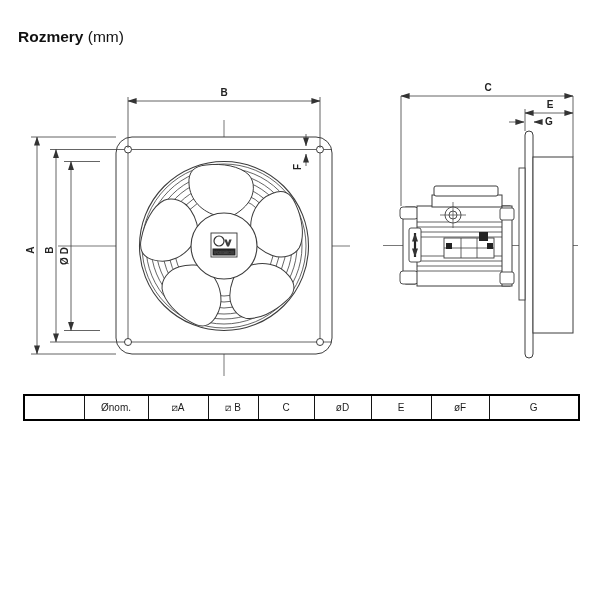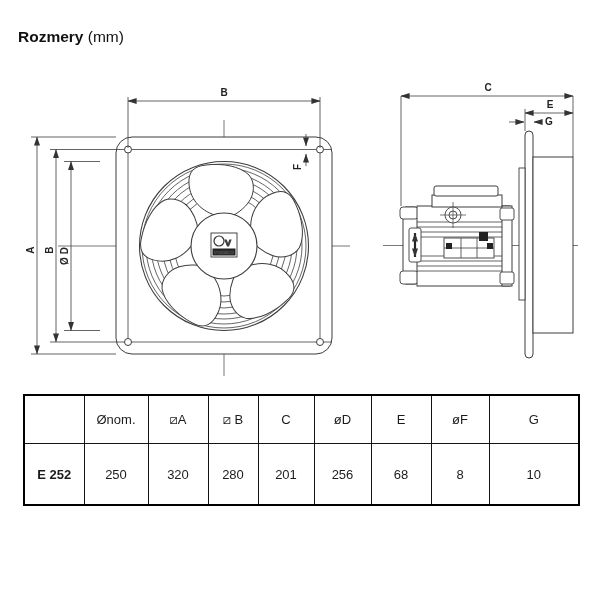--- a/index.html
+++ b/index.html
@@ -8,21 +8,21 @@
   .title{position:absolute;left:18px;top:28px;font-size:15.5px;color:#111;}
   .title .t-main{font-weight:bold;}
   .title .t-unit{font-weight:normal;}
   svg text{font-family:"Liberation Sans","DejaVu Sans",sans-serif;}
   .dim-label{font-size:10px;font-weight:bold;fill:#222;}
   .logo-brand{font-size:4.2px;font-weight:bold;fill:#ffffff;letter-spacing:.2px;}
   .logo-mark{font-size:9px;font-weight:bold;fill:#333;}
   table.dims{position:absolute;left:23px;top:394px;width:555px;border-collapse:collapse;
              table-layout:fixed;background:#fff;}
   table.dims th,table.dims td{border:1.5px solid #141414;text-align:center;vertical-align:middle;
-             font-size:13px;color:#1c1c1c;padding:12px;overflow:hidden;white-space:nowrap;}
+             font-size:10px;color:#1c1c1c;padding:0;overflow:hidden;white-space:nowrap;}
   table.dims{border:2px solid #000;}
   table.dims thead th{height:23px;font-weight:normal;font-family:"Liberation Sans","DejaVu Sans",sans-serif;}
   table.dims tbody td{height:36px;}
   table.dims tbody td.model{font-weight:bold;}
 </style>
 </head>
 <body>
 
 <div class="page">
 
@@ -203,27 +203,16 @@
         <th>⧄A</th>
         <th>⧄ B</th>
         <th>C</th>
         <th>øD</th>
         <th>E</th>
         <th>øF</th>
         <th>G</th>
       </tr>
     </thead>
     <tbody>
-      <tr>
-        <td class="model">E 252</td>
-        <td>250</td>
-        <td>320</td>
-        <td>280</td>
-        <td>201</td>
-        <td>256</td>
-        <td>68</td>
-        <td>8</td>
-        <td>10</td>
-      </tr>
     </tbody>
   </table>
 
 </div>
 
 </body></html>

